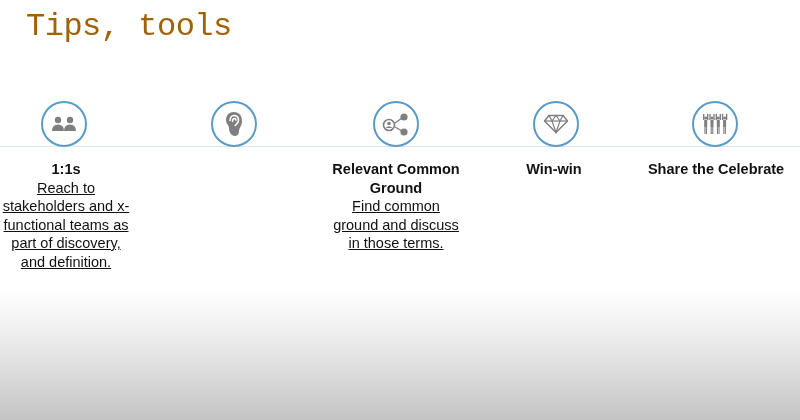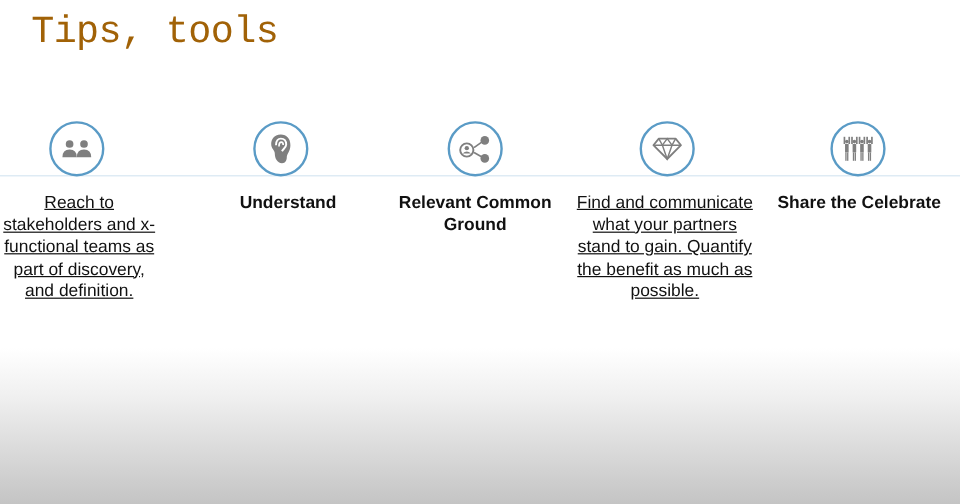--- a/index.html
+++ b/index.html
@@ -103,30 +103,31 @@
         <rect x="23.9" y="1" width="1.4" height="6"></rect>
       <circle cx="22.6" cy="5" r="1.5"></circle>
         <rect x="21.1" y="7" width="3" height="7"></rect>
       <rect x="21.3" y="14" width="1.1" height="7"></rect>
         <rect x="22.8" y="14" width="1.1" height="7"></rect>
     </g>
   </svg>
 </div>
 
 <div class="col" style="left:2px; width:128px;">
+  <span class="heading">1:1s</span>
   <span class="body">Reach to stakeholders and x-functional teams as part of discovery, and definition.</span>
 </div>
 
 <div class="col" style="left:155px; width:170px;">
-  <span class="heading">Understand</span>
 </div>
 
 <div class="col" style="left:332px; width:128px;">
   <span class="heading">Relevant Common Ground</span>
+  <span class="body">Find common ground and discuss in those terms.</span>
 </div>
 
 <div class="col" style="left:478px; width:152px;">
-  <span class="body">Find and communicate what your partners stand to gain. Quantify the benefit as much as possible.</span>
+  <span class="heading">Win-win</span>
 </div>
 
 <div class="col" style="left:640px; width:152px;">
   <span class="heading">Share the Celebrate</span>
 </div>
 
 </body></html>

